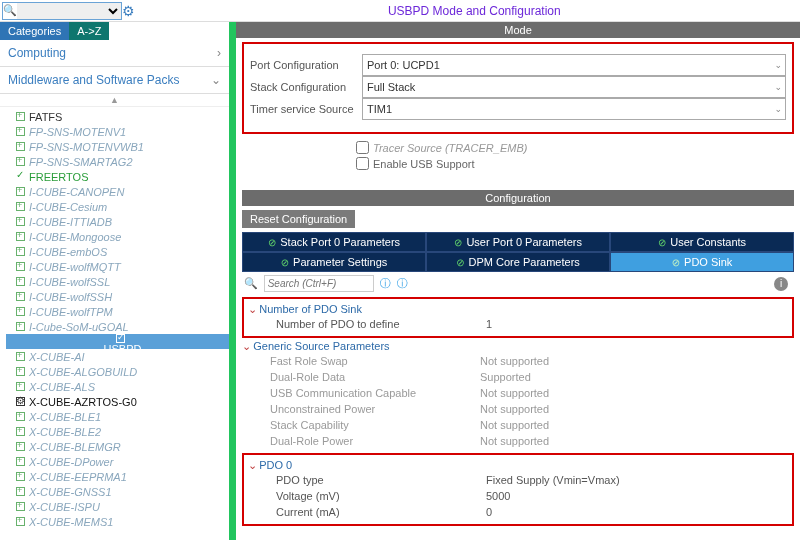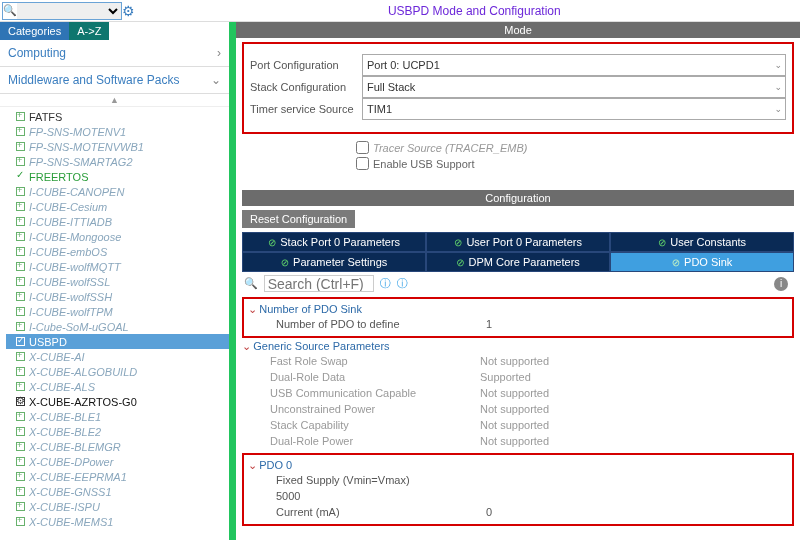--- a/index.html
+++ b/index.html
@@ -24,21 +24,21 @@
   .node { display:flex; align-items:center; height:15px; padding-left:10px; white-space:nowrap; }
   .node .box { width:9px; height:9px; border:1px solid #67b16c; margin-right:4px; flex-shrink:0; position:relative; }
   .node .box::after { content:'+'; position:absolute; top:-3px; left:0px; font-size:9px; color:#67b16c; }
   .node.gear2 .box { border-color:#333; }
   .node.gear2 .box::after { content:'⚙'; color:#333; top:-3px; left:-1px; font-size:10px;}
   .node.check .box::after { content:'✓'; color:#2a9d3a; top:-3px; left:0; font-size:10px;}
   .node.check .box { border:none; }
   .node .lbl { color:#8aa7bd; font-style:italic; font-size:11px; }
   .node.plain .lbl { color:#333; font-style:normal; }
   .node.freertos .lbl { color:#2a9d3a; font-style:normal; }
-  .node.usbpd { background:#5aa0d8; }
+  .node.usbpd { background:#5aa0d8;flex-direction:column; }
   .node.usbpd .lbl { color:#fff; font-style:normal; }
   .node.usbpd .box { border-color:#fff; }
   .node.usbpd .box::after { color:#fff; content:'✓'; }
   .node.azrtos .lbl { color:#111; font-style:normal; }
 
   .right { flex:1; display:flex; flex-direction:column; overflow:hidden; }
   .bar { background:#6c6c6c; color:#fff; text-align:center; font-size:11px; padding:2px 0; }
   .mode-box { margin:4px 6px 2px 6px; border:2px solid #d40000; padding:11px 6px; }
   .field-row { display:flex; align-items:center; height:20px; margin-bottom:2px; }
   .field-row .flabel { width:112px; color:#555; font-size:11px; }
@@ -52,21 +52,21 @@
   .conf-wrap { margin-top:14px; padding:0 6px; }
   .reset-btn { background:#7a7a7a; color:#fff; border:none; padding:3px 8px; font-size:11px; margin:4px 0; }
   .tab-grid { display:grid; grid-template-columns:1fr 1fr 1fr; }
   .ptab { background:#0a2a55; color:#fff; font-size:11px; padding:3px 4px; border:1px solid #28477a; display:flex; align-items:center; justify-content:center; gap:4px;}
   .ptab.active { background:#3f9fe0; }
   .ptab .okc { color:#5fd06a; font-size:10px; }
   .ptab.active .okc { color:#bff0c4; }
   .cfg-label { font-size:11px; color:#555; padding:3px 2px; border-bottom:1px solid #ccc; }
   .search2 { display:flex; align-items:center; padding:3px 2px; gap:6px; }
   .search2 .mag2 { color:#3b7ebf; }
-  .search2 input { border:1px solid #ccc; height:17px; width:110px; font-size:14px; padding:0 3px; color:#999;}
+  .search2 input { border:1px solid #ccc; height:17px; width:110px; font-size:10px; font-style:italic; padding:0 3px; color:#999;}
   .search2 .info { margin-left:auto; width:14px; height:14px; border-radius:50%; background:#888; color:#fff; font-size:10px; text-align:center; line-height:14px; margin-right:4px;}
   .circ { color:#34a0e6; }
 
   .param-area { font-size:11px; color:#555; }
   .red-box { border:2px solid #d40000; padding:2px 4px; margin:2px 0; }
   .grp-head { color:#2d6aa8; margin:2px 0; }
   .grp-head .car { color:#c04040; margin-right:2px; }
   .prow { display:flex; padding-left:28px; height:16px; align-items:flex-start; }
   .prow .pn { width:210px; }
   .prow .pv { color:#555; }
@@ -323,23 +323,25 @@
             </div>
             <div class="prow gray">
               <span class="pn">Dual-Role Power</span>
               <span class="pv">Not supported</span>
             </div>
           </div>
         <div class="red-box">
           <div class="grp-head"><span class="car">⌄</span><span>PDO 0</span></div>
           <div id="pdo0-rows">
               <div class="prow">
+                <span class="pn">PDO type</span>
                 <span class="pv">Fixed Supply (Vmin=Vmax)</span>
               </div>
               <div class="prow">
+                <span class="pn">Voltage (mV)</span>
                 <span class="pv">5000</span>
               </div>
               <div class="prow">
                 <span class="pn">Current (mA)</span>
                 <span class="pv">0</span>
               </div>
             </div>
         </div>
       </div>
     </div>

